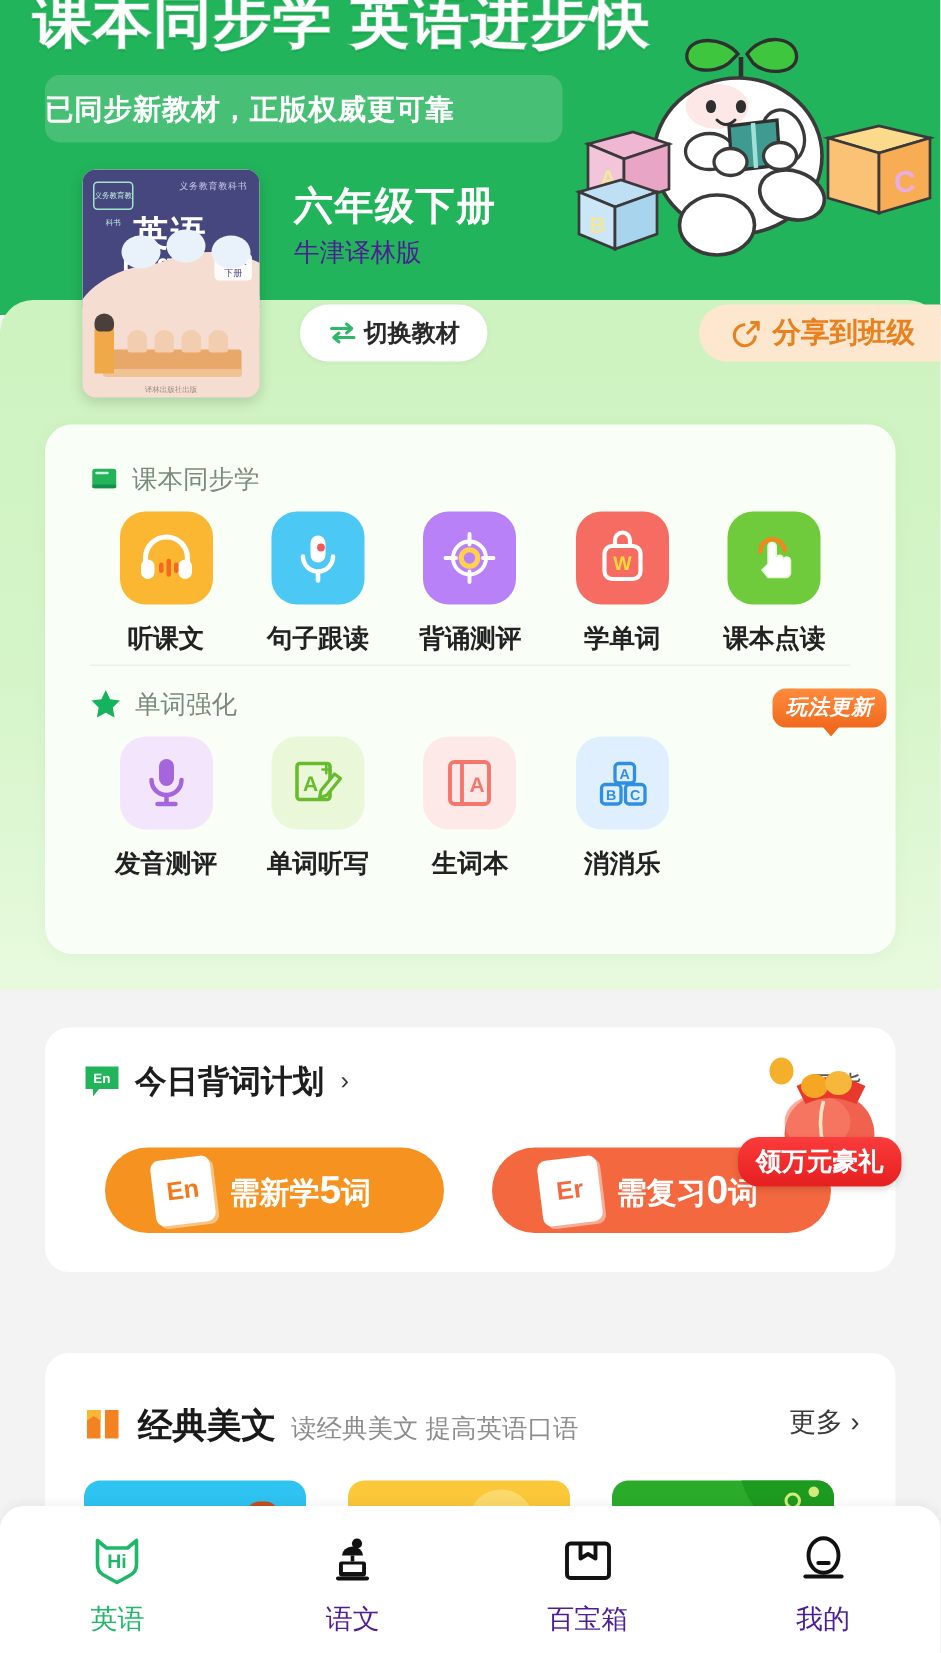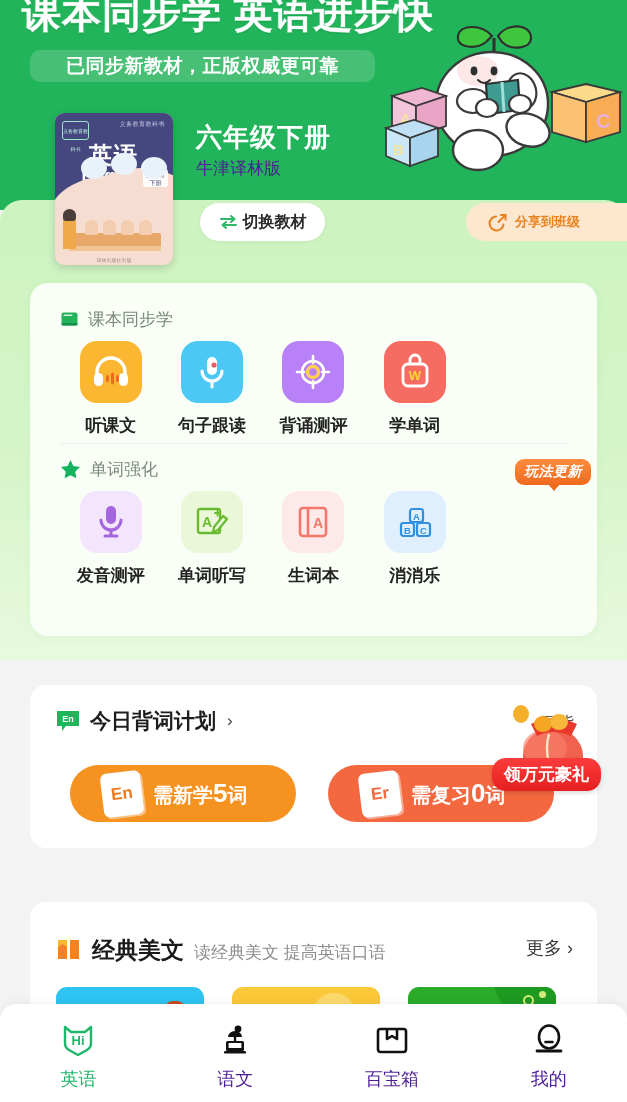--- a/index.html
+++ b/index.html
@@ -26,24 +26,24 @@
   .hdr-title {
     position: absolute; left: 22px; top: -13px;
     font-size: 39px; font-weight: 700; letter-spacing: 1px;
     color: #ffffff;
     -webkit-text-stroke: 1px rgba(255,255,255,0.25);
     text-shadow: 0 2px 0 rgba(0,120,50,0.18);
     white-space: nowrap;
   }
   .hdr-sub {
     position: absolute; left: 30px; top: 50px;
-    width: 345px; height: 32px;
+    width: 345px; height: 45px;
     background: rgba(255,255,255,0.17);
     border-radius: 10px;
-    display: flex; align-items: center; justify-content: center;
+    display: flex; align-items: center; 
   }
   .hdr-sub span {
     font-size: 19px; font-weight: 700; color: #ffffff; letter-spacing: 0.5px;
   }
 
   
   .mascot { position: absolute; left: 370px; top: 8px; width: 260px; height: 185px; }
 
   
   .book {
@@ -124,21 +124,21 @@
     box-shadow: 0 1px 4px rgba(0,0,0,0.05);
   }
   .switch-btn .lbl { font-size: 16px; font-weight: 700; color: #2a2a2a; }
   .share-btn {
     position: absolute; left: 466px; top: 203px;
     width: 175px; height: 38px;
     background: #fde7cf; border-radius: 19px 0 0 19px;
     display: flex; align-items: center; gap: 7px; padding-left: 21px;
     z-index: 7;
   }
-  .share-btn .lbl { font-size: 13px; font-weight: 700; color: #e8811f; }
+  .share-btn .lbl { font-size: 19px; font-weight: 700; color: #e8811f; }
 
   
   .feature-card {
     position: absolute; left: 30px; top: 283px;
     width: 567px; height: 353px;
     background: #f9fff7; border-radius: 18px;
     box-shadow: 0 2px 10px rgba(80,150,80,0.06);
     padding-left: 23px;
   }
   .sec-head { display: flex; align-items: center; gap: 9px; }
@@ -405,20 +405,29 @@
         <div class="icon-box" style="background:#f76c62;">
           <svg width="34" height="38" viewBox="0 0 34 38">
             <rect x="5" y="11" width="24" height="22" rx="5" stroke="#fff" stroke-width="2.8" fill="none"></rect>
             <path d="M12 11 V7 A5 5 0 0 1 22 7 V11" stroke="#fff" stroke-width="2.8" fill="none"></path>
             <text x="17" y="27" font-size="13" font-weight="bold" fill="#ffd93b" text-anchor="middle" font-family="Liberation Sans">W</text>
           </svg>
         </div>
         <div class="icon-label">学单词</div>
       </div>
 
+      <div class="icon-cell">
+        <div class="icon-box" style="background:#6fcb3b;">
+          <svg width="36" height="36" viewBox="0 0 36 36">
+            <path d="M9 14 A8 8 0 0 1 25 13" stroke="#f0881f" stroke-width="3" fill="none" stroke-linecap="round"></path>
+            <path d="M14 10 V22 L10 26 L14 31 H26 A3 3 0 0 0 29 28 V20 A2.4 2.4 0 0 0 24 19.6 V18 A2.4 2.4 0 0 0 19.5 17.5 V10 A2.8 2.8 0 0 0 14 10 Z" fill="#fff" stroke="#e6f7d9" stroke-width="1"></path>
+          </svg>
+        </div>
+        <div class="icon-label">课本点读</div>
+      </div>
     </div>
 
     <div class="divider"></div>
 
     <div class="sec-head" id="sec2">
       <svg width="21" height="21" viewBox="0 0 21 21">
         <path d="M10.5 1 L13.4 7.1 L20 8 L15.2 12.7 L16.4 19.3 L10.5 16.2 L4.6 19.3 L5.8 12.7 L1 8 L7.6 7.1 Z" fill="#15b35e"></path>
       </svg>
       <span class="t">单词强化</span>
     </div>

